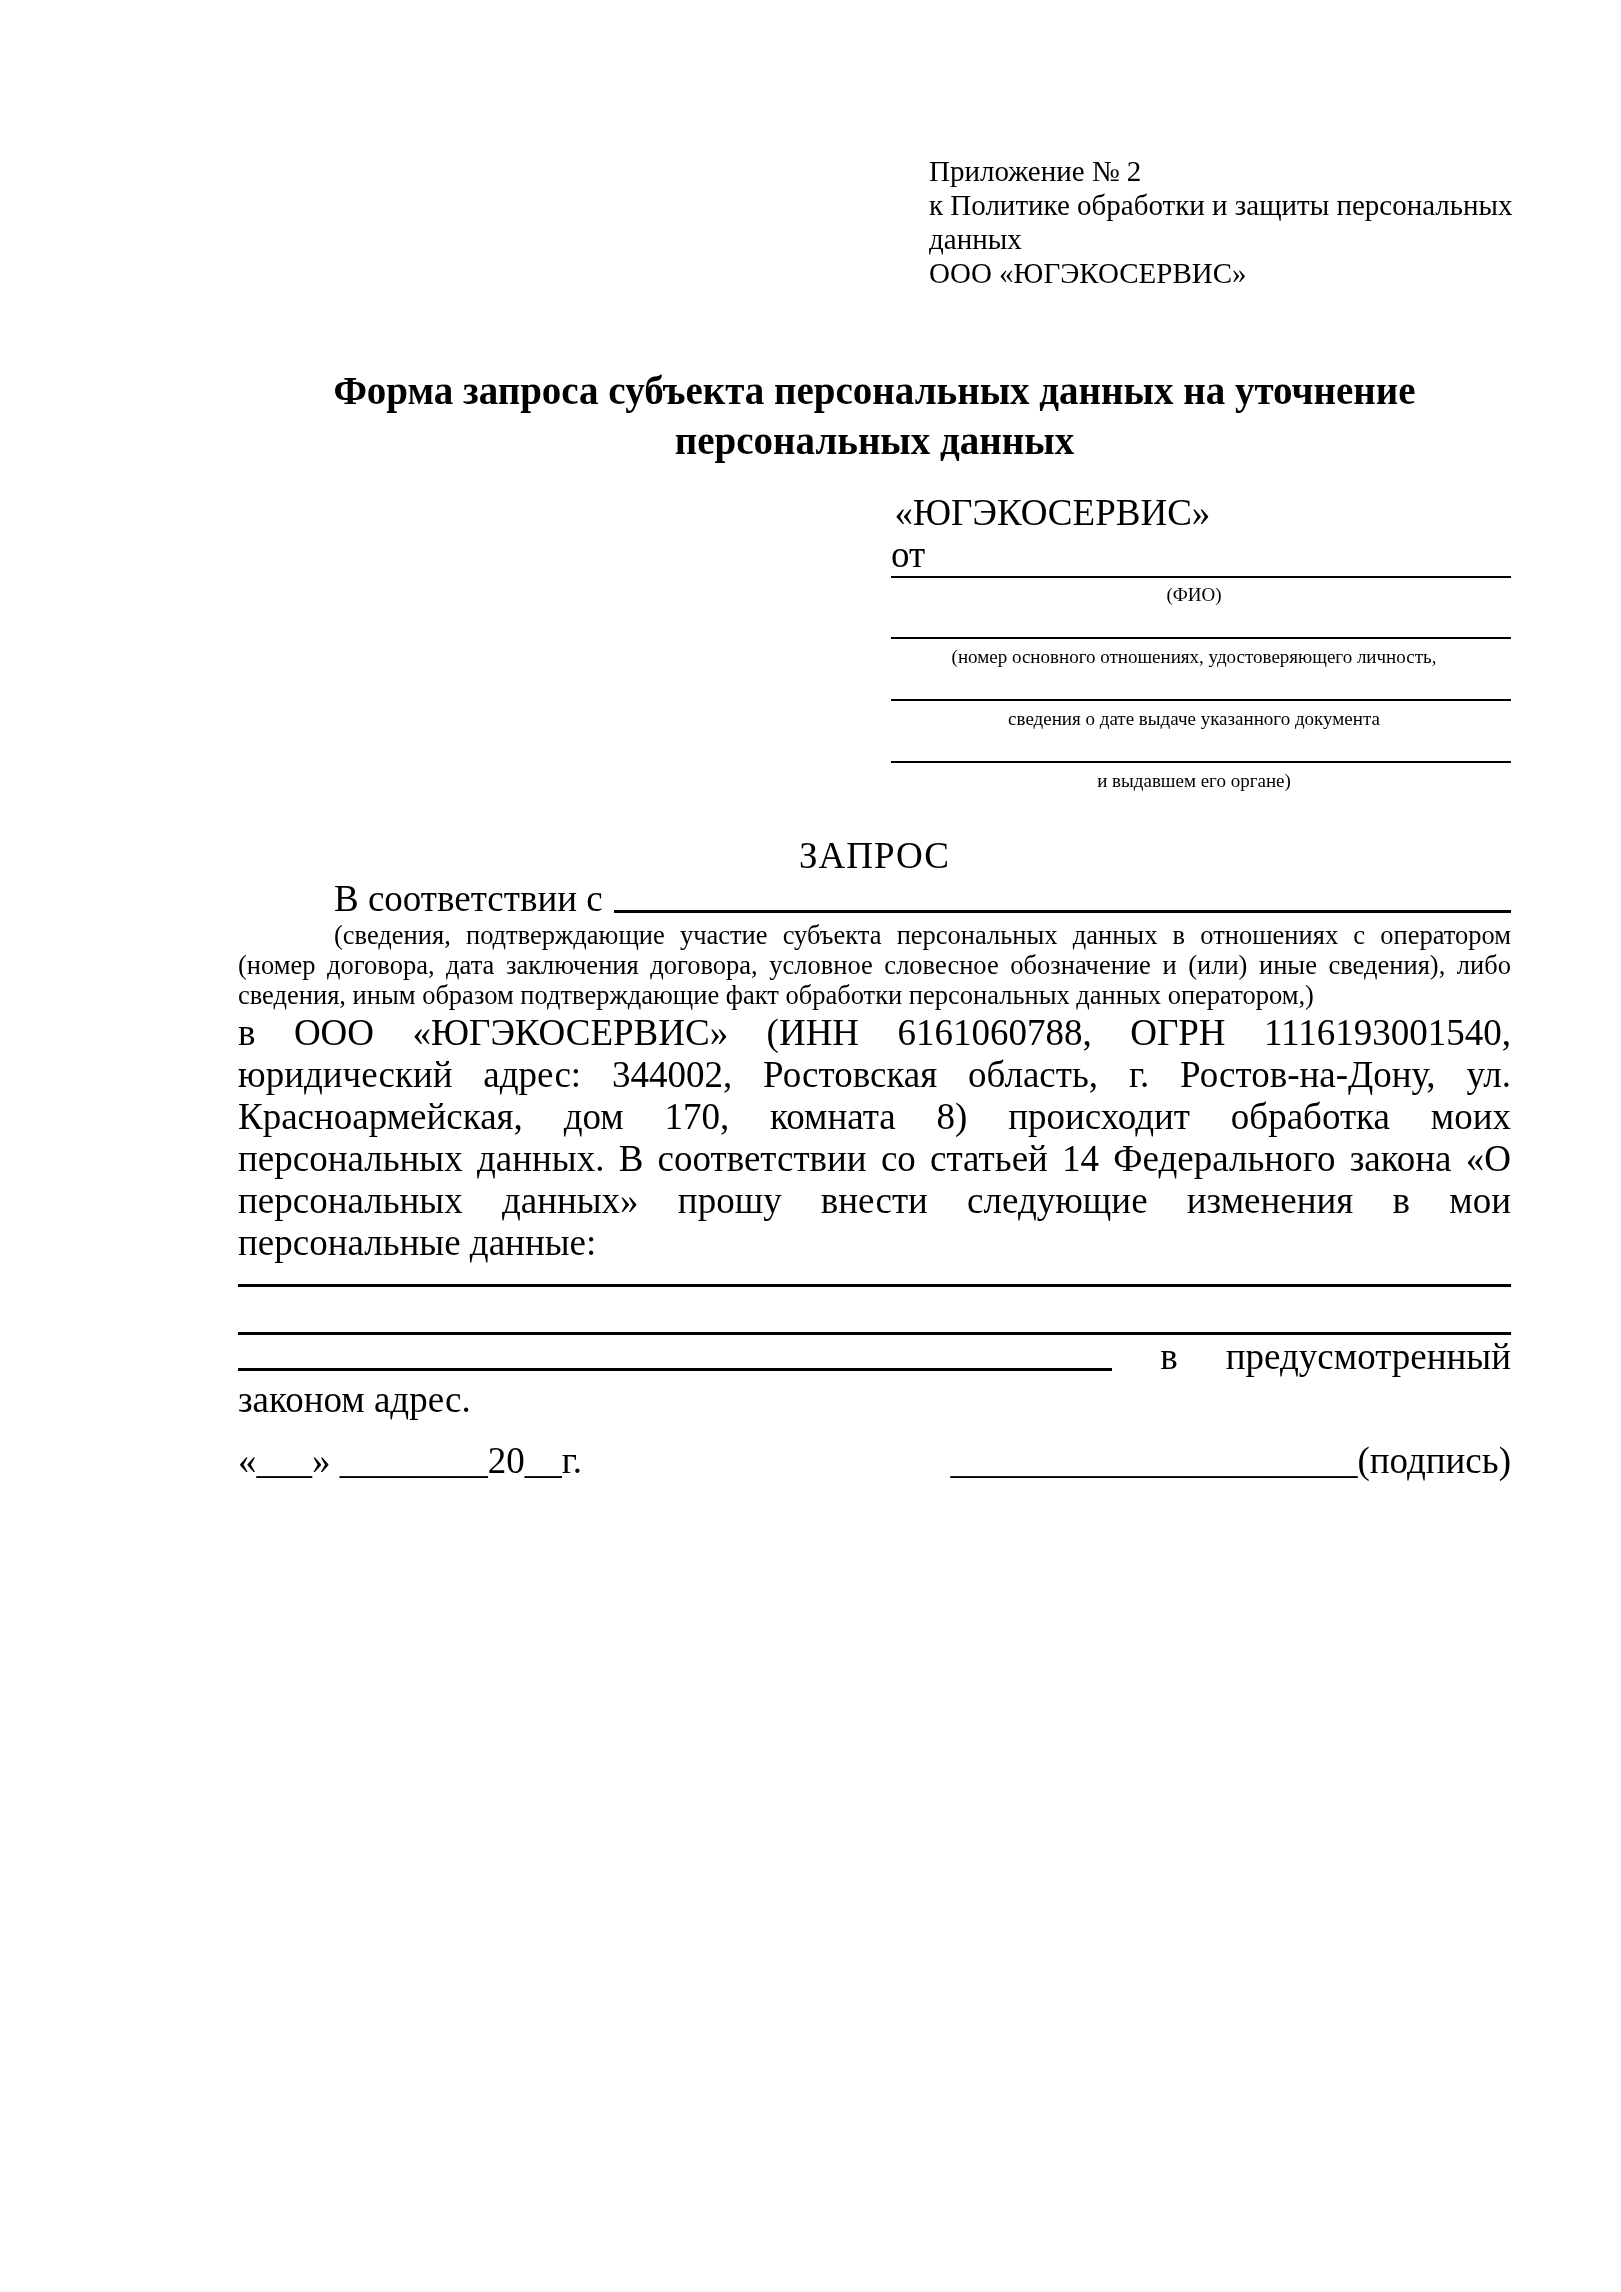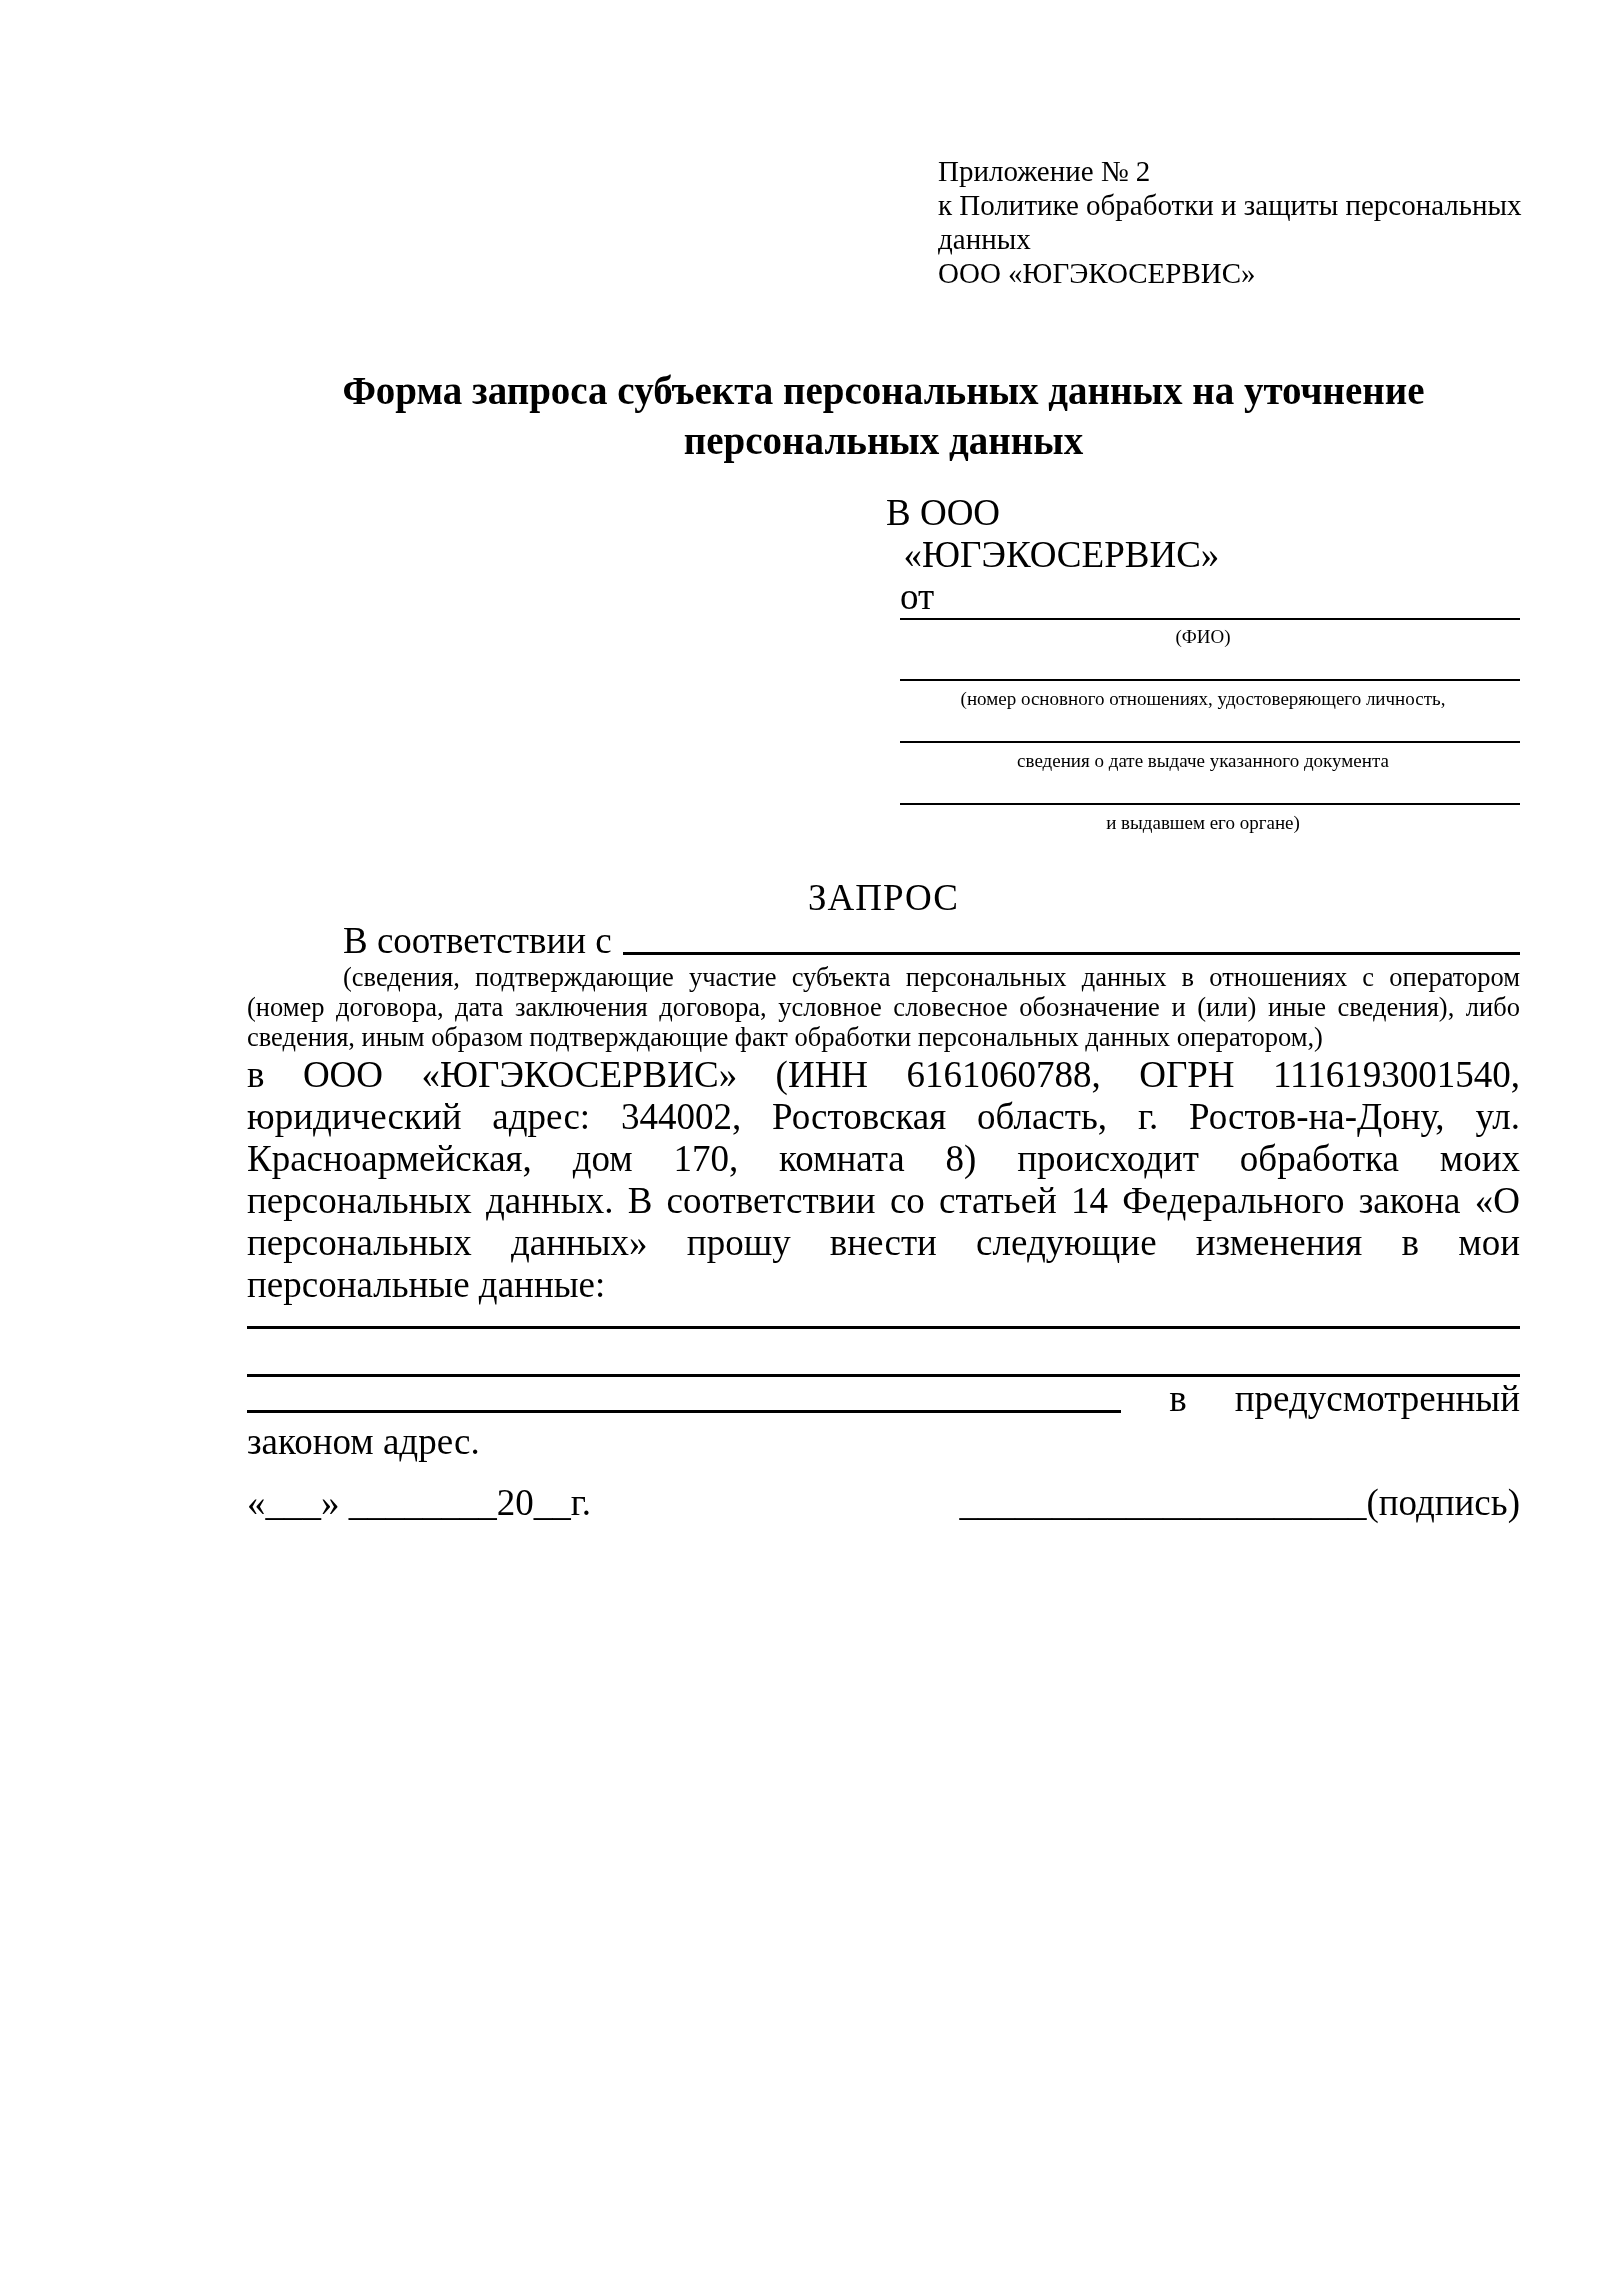--- a/index.html
+++ b/index.html
@@ -10,21 +10,21 @@
     margin: 0 auto;
     background: #ffffff;
     color: #000000;
     font-family: "Liberation Serif", "DejaVu Serif", serif;
     font-size: 37px;
     line-height: 42px;
     overflow: hidden;
   }
   .content {
     position: absolute;
-    left: 247px;
+    left: 238px;
     top: 154px;
     width: 1273px;
   }
   
   .appendix {
     margin-left: 691px;
     width: 584px;
     font-size: 29px;
     line-height: 34px;
   }
@@ -131,21 +131,20 @@
 
     <div class="appendix">
       <div>Приложение № 2</div>
       <div>к Политике обработки и защиты персональных данных</div>
       <div>ООО «ЮГЭКОСЕРВИС»</div>
     </div>
 
     <h1 class="doc-title">Форма запроса субъекта персональных данных на уточнение персональных данных</h1>
 
     <div class="addressee">
-      <div class="a1">В ООО</div>
       <div class="a2">«ЮГЭКОСЕРВИС»</div>
       <div class="a3">от</div>
 
       <div class="fld">
         <div class="fld-line"></div>
         <div class="fld-cap">(ФИО)</div>
       </div>
       <div class="fld">
         <div class="fld-line"></div>
         <div class="fld-cap">(номер основного отношениях, удостоверяющего личность,</div>

